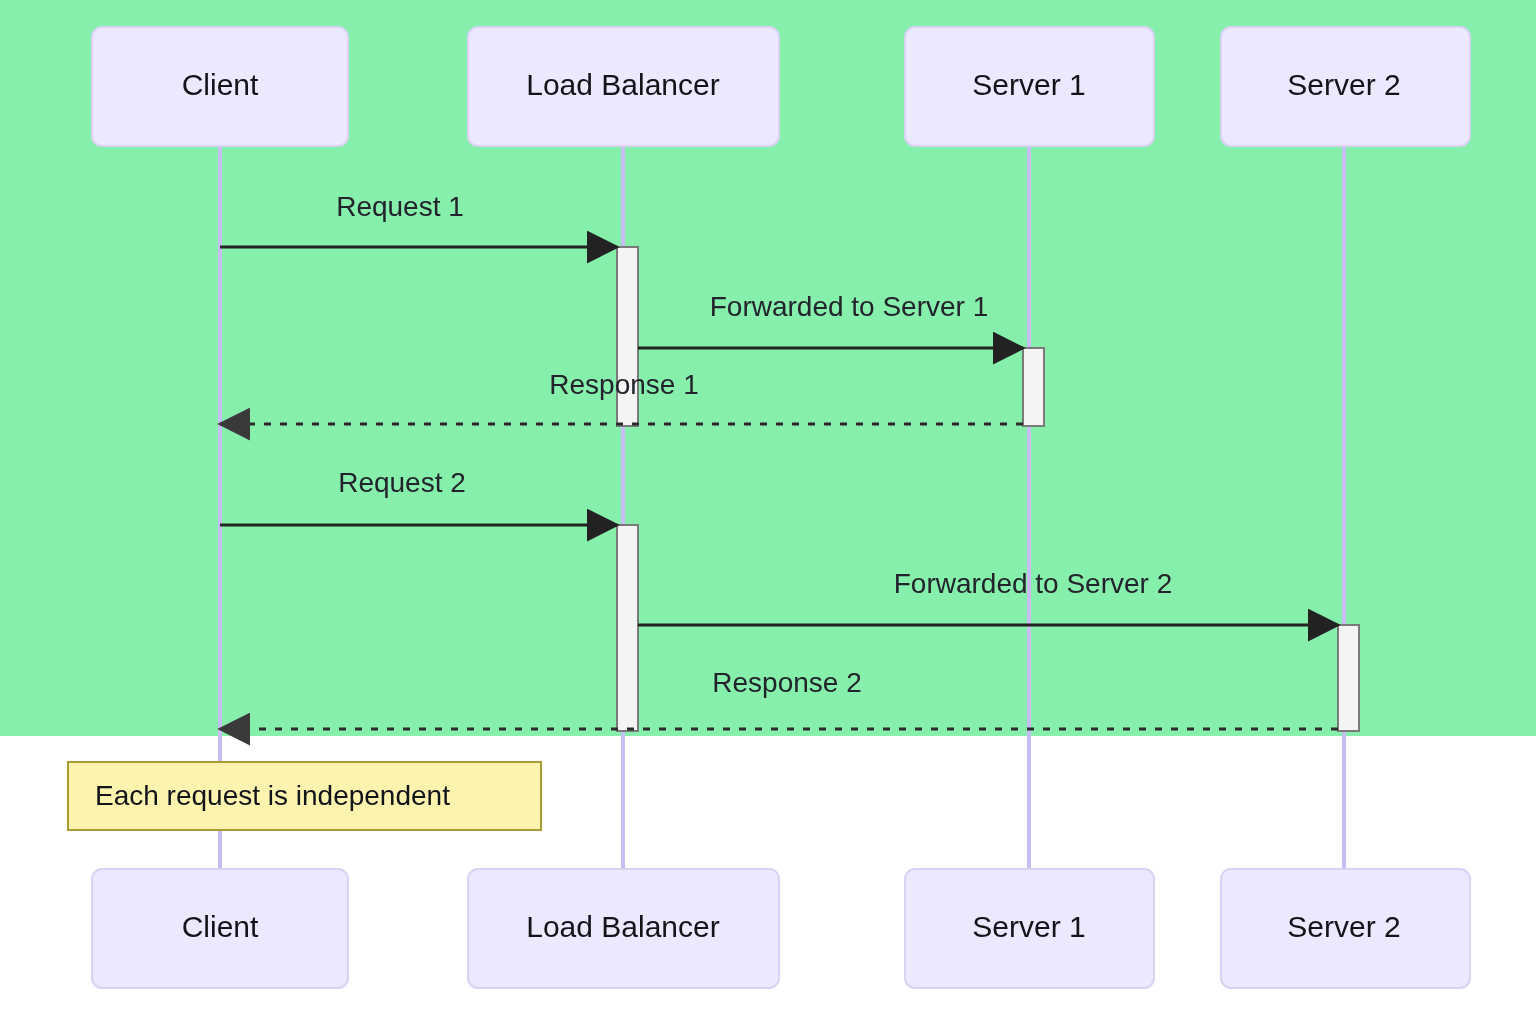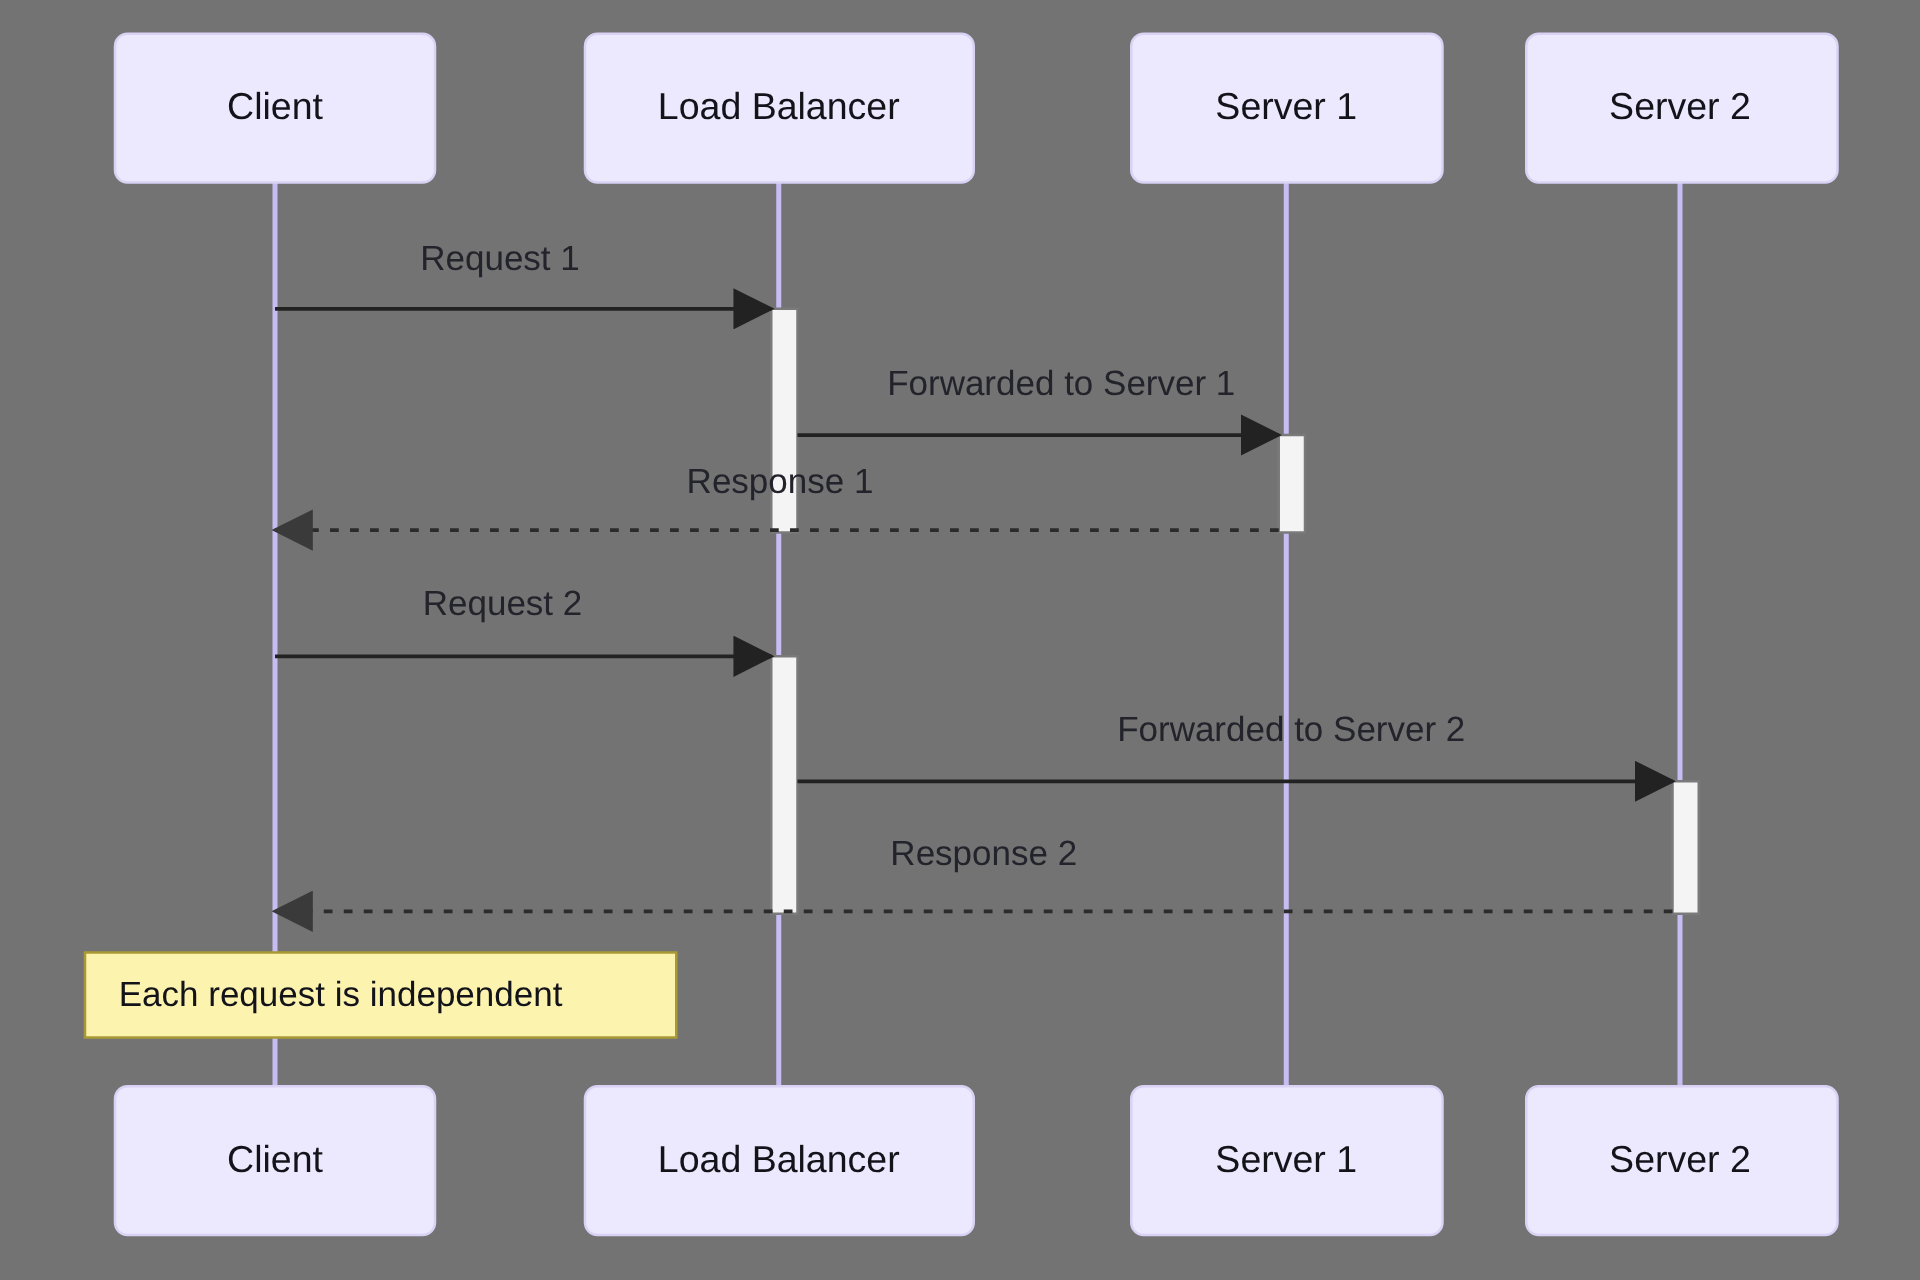--- a/index.html
+++ b/index.html
@@ -9,22 +9,22 @@
   }
   body {
     font-family: "Liberation Sans", sans-serif;
     width: 1536px;
     height: 1024px;
     overflow: hidden;
   }
   #diagram-root {
     position: relative;
     width: 1536px;
-    height: 1024px;
-    background: #737373;
+    height: 736px;
+    background: #86efac;
   }
   #seq-svg {
     position: absolute;
     top: 0;
     left: 0;
   }
   .participant-label {
     font-family: "Liberation Sans", sans-serif;
     font-size: 30px;
     fill: #13131a;

